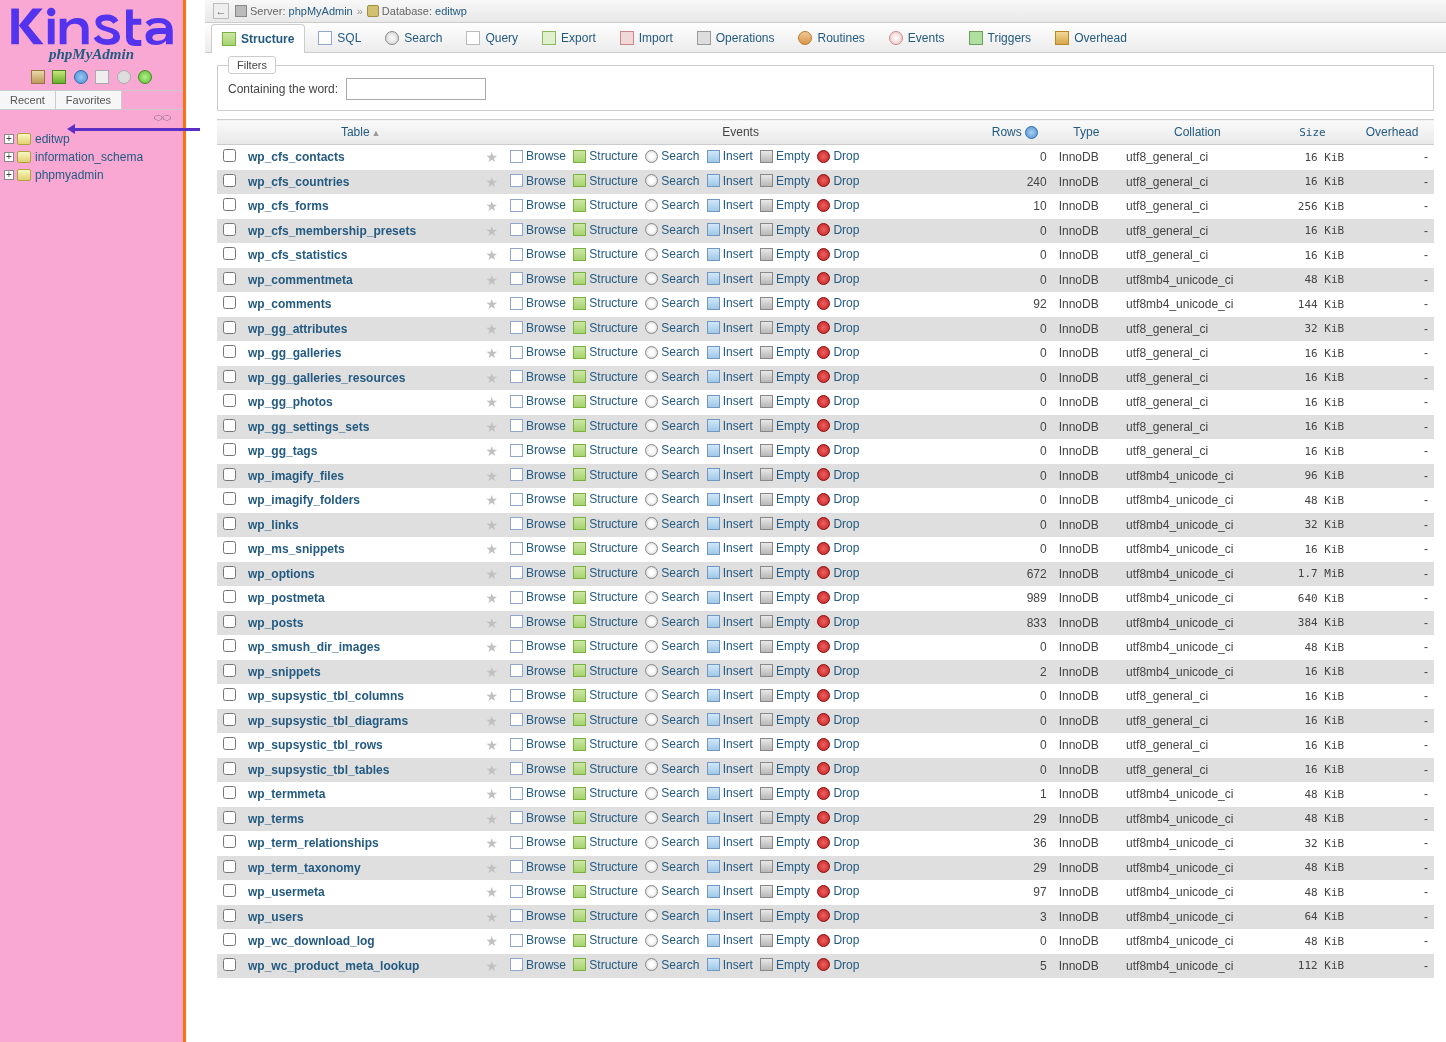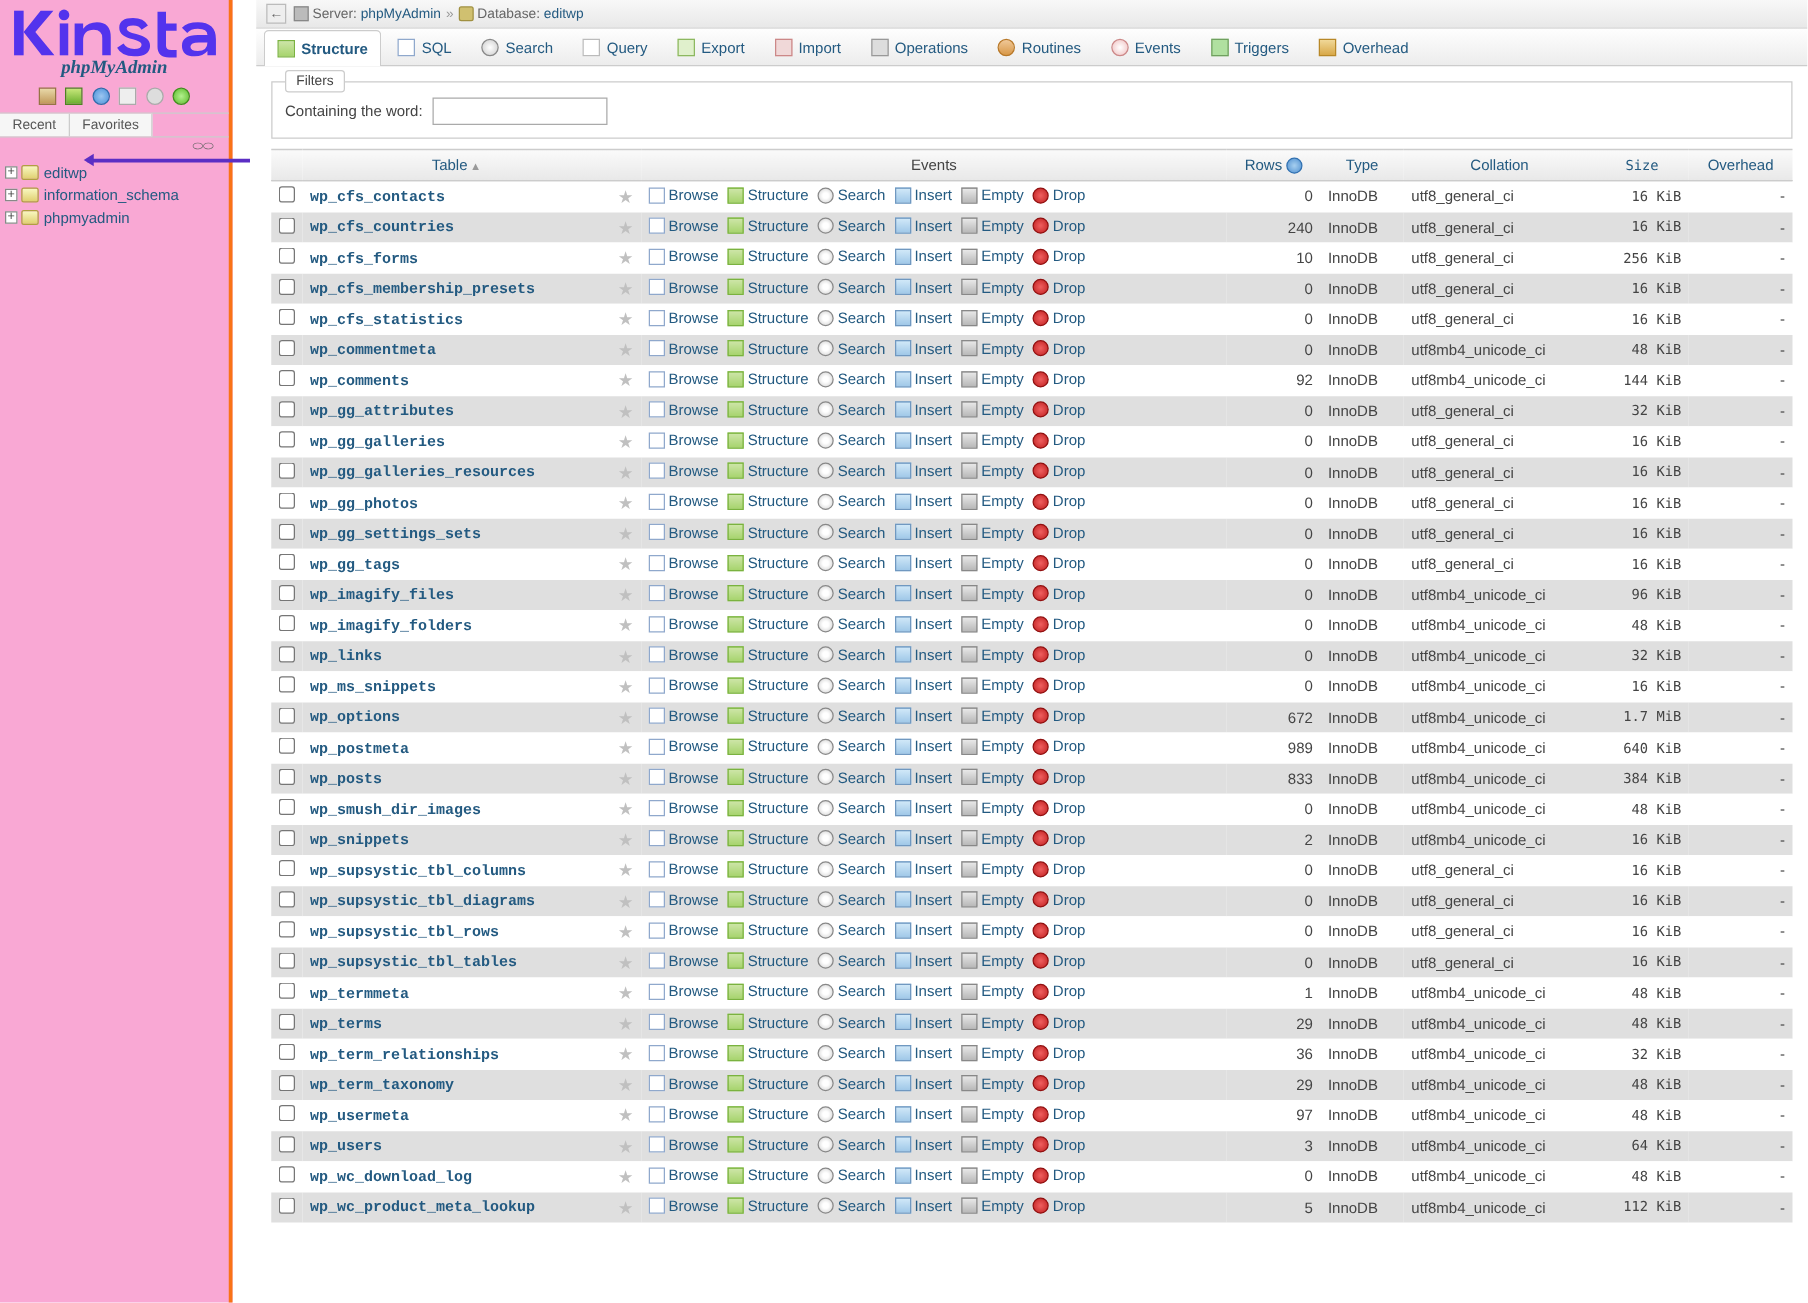--- a/index.html
+++ b/index.html
@@ -59,21 +59,21 @@
 .filters { border: 1px solid #ccc; padding: 12px 10px 10px; position: relative; margin-bottom: 8px; display: flex; align-items: center; gap: 8px; }
 .filters .legend { position: absolute; top: -10px; left: 10px; background: #fff; border: 1px solid #ccc; padding: 2px 8px; font-size: 11px; border-radius: 3px; }
 .filters input { border: 1px solid #aaa; padding: 3px 5px; font-size: 12px; width: 140px; background: #fff; }
 
 table.data { width: 100%; border-collapse: collapse; font-size: 12px; }
 table.data th { background: linear-gradient(#fafafa,#e8e8e8); border-top: 1px solid #ccc; border-bottom: 1px solid #ccc; padding: 5px 6px; text-align: center; font-weight: normal; }
 table.data th a { color: #235a81; font-weight: normal; }
 table.data td { padding: 4px 6px; border-bottom: 0; }
 table.data tr.odd { background: #fff; }
 table.data tr.even { background: #dfdfdf; }
-.tname { font-weight: bold; font-family: Liberation Mono, monospace; }
+.tname { font-weight: bold; }
 .action-link { color: #235a81; white-space: nowrap; display: inline-flex; align-items: center; margin-right: 4px; }
 .aicon { width: 13px; height: 13px; margin-right: 3px; display: inline-block; flex-shrink: 0; }
 .ai-browse { background: #fff; border: 1px solid #8fa8cc; }
 .ai-struct { background: linear-gradient(#cde5a7,#a7d46e); border: 1px solid #7ab23f; }
 .ai-search { background: radial-gradient(#fff 30%,#ccc); border: 1px solid #888; border-radius: 50%; }
 .ai-insert { background: linear-gradient(#d0e8f8,#a0c8e8); border: 1px solid #7098c0; }
 .ai-empty { background: linear-gradient(#e8e8e8,#b8b8b8); border: 1px solid #888; }
 .ai-drop { background: radial-gradient(#f06060,#c02020); border: 1px solid #901010; border-radius: 50%; }
 .star { color: #c0c0c0; font-size: 14px; cursor: pointer; }
 .num { text-align: right; font-family: inherit; }

